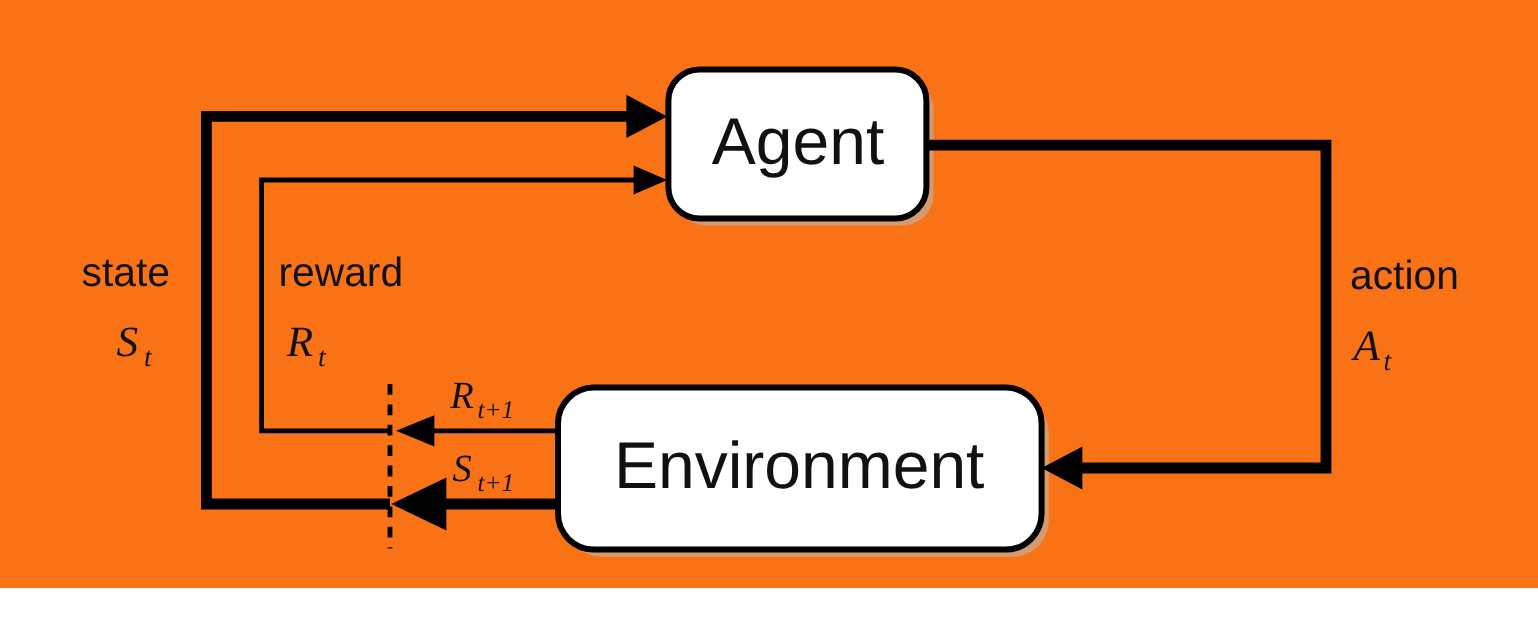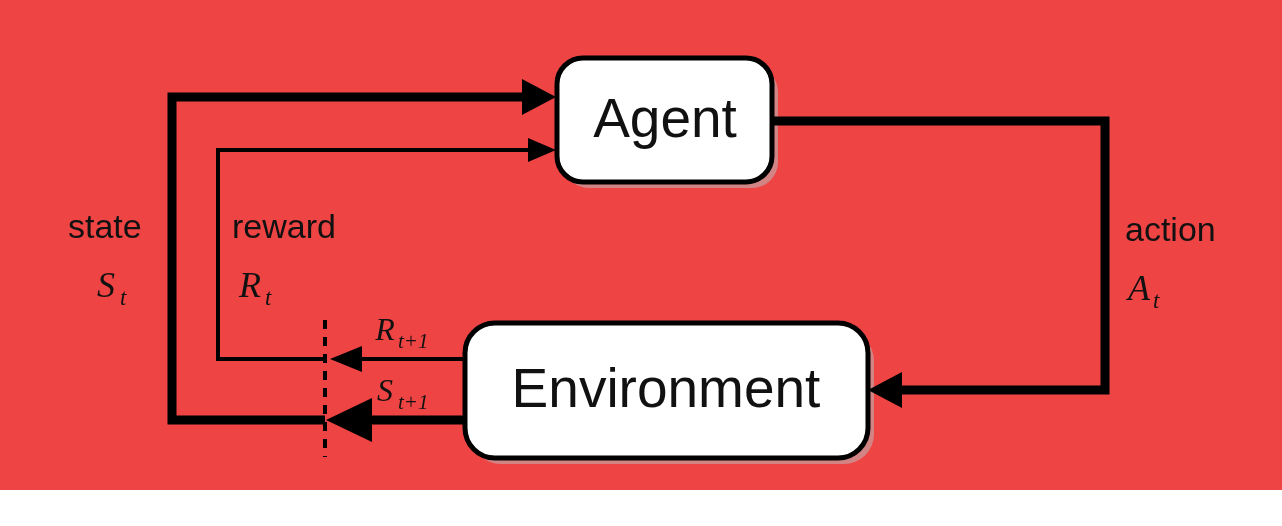--- a/index.html
+++ b/index.html
@@ -4,21 +4,21 @@
 <style>
   html, body {
     margin: 0;
     padding: 0;
     background: #ffffff;
   }
   #diagram-root {
     position: relative;
     width: 1282px;
     height: 490px;
-    background: #ef4444;
+    background: #f97316;
     font-family: "Liberation Sans", sans-serif;
     overflow: hidden;
   }
   svg.canvas {
     position: absolute;
     top: 0;
     left: 0;
     width: 1282px;
     height: 526px;
     display: block;

